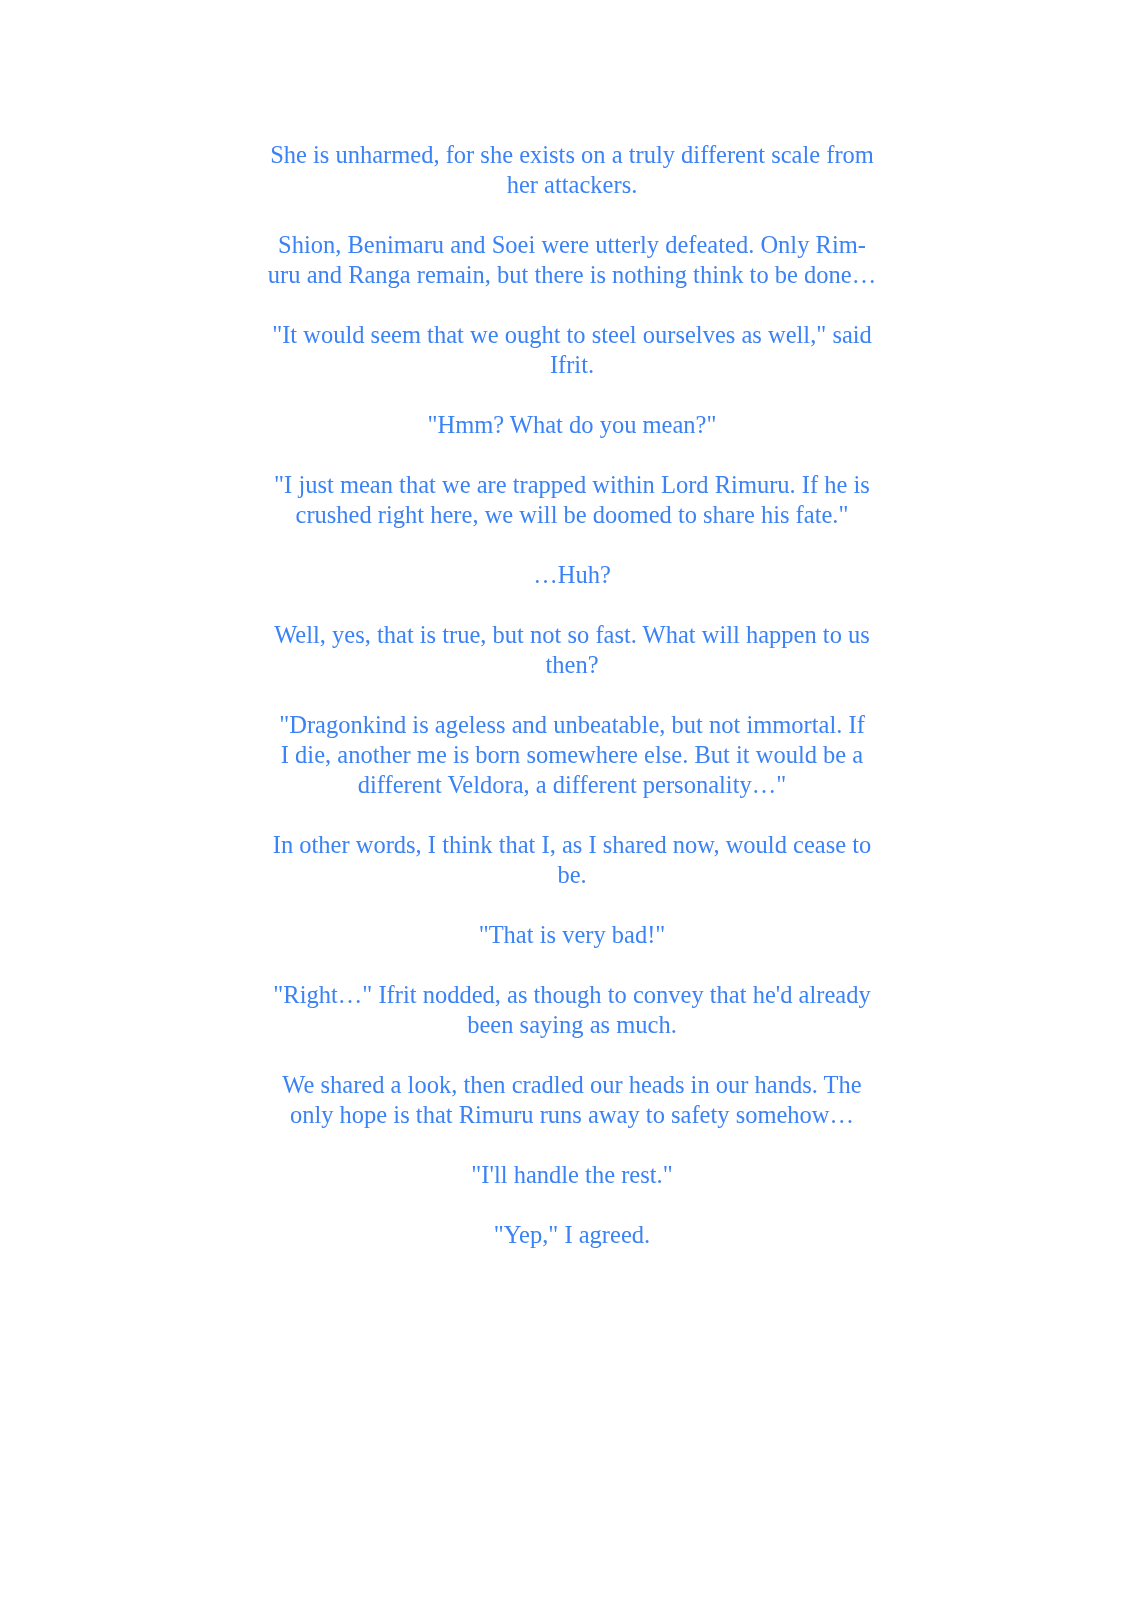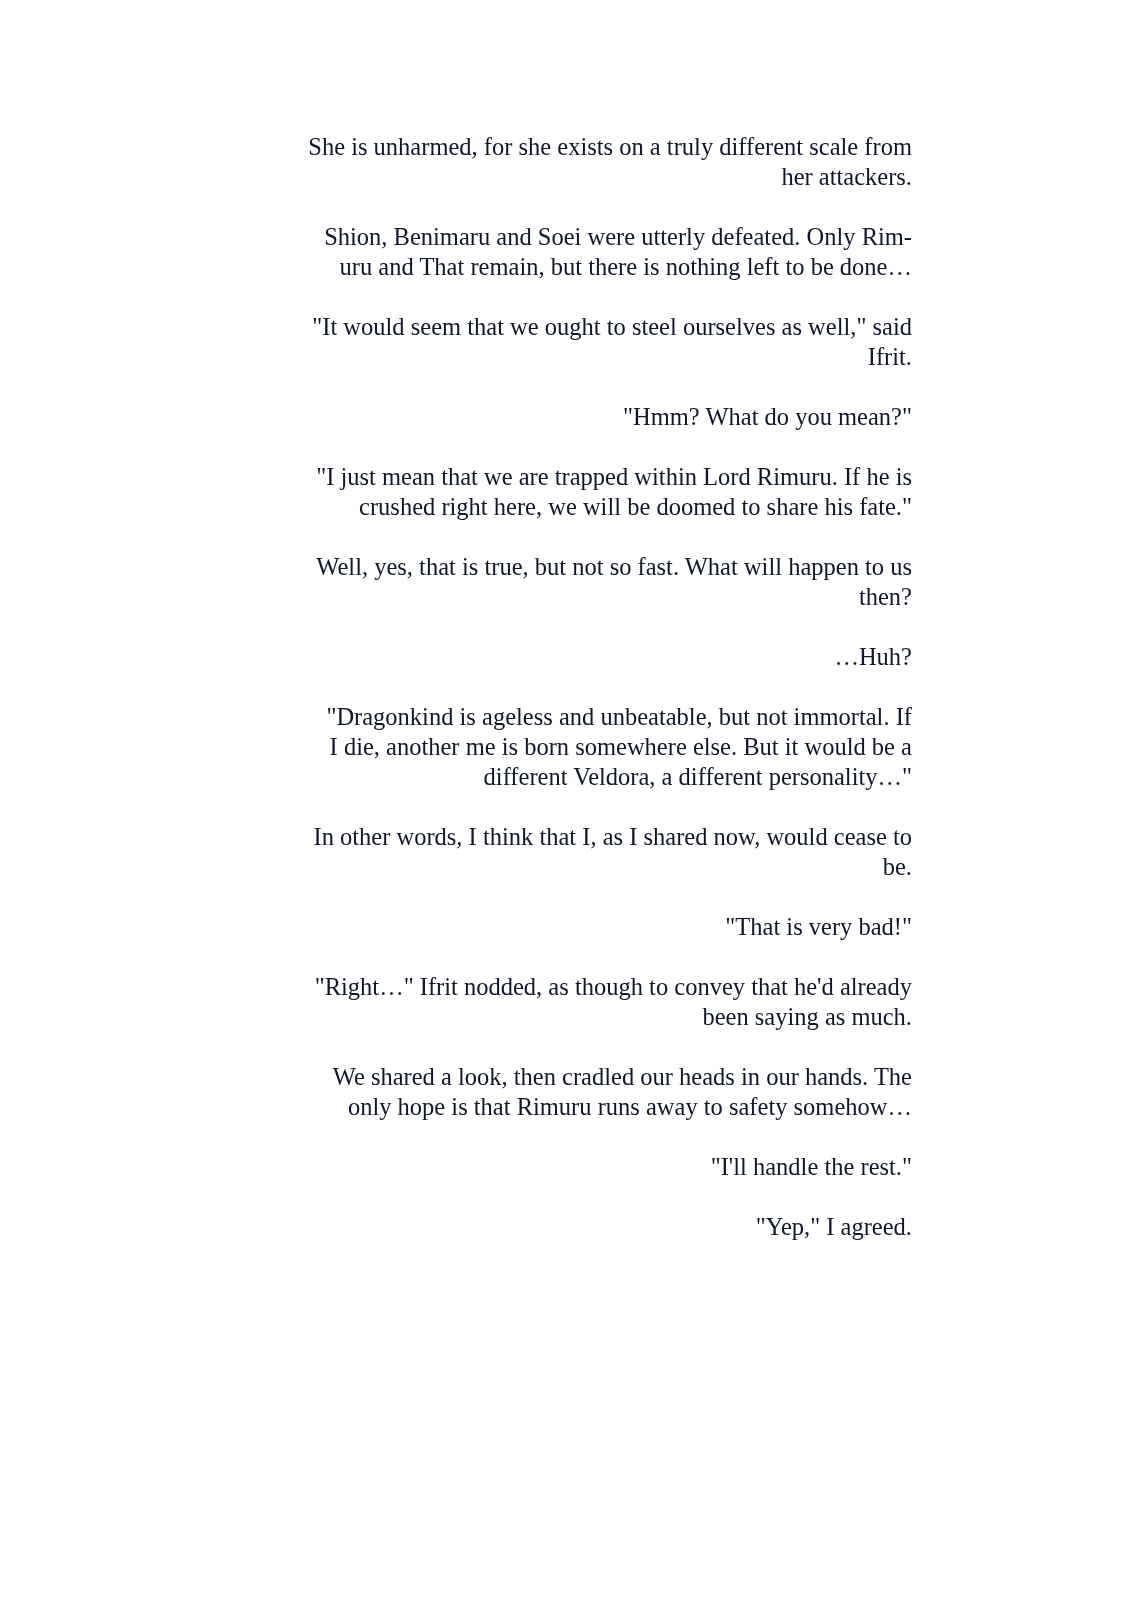--- a/index.html
+++ b/index.html
@@ -10,50 +10,50 @@
   .page {
     position: relative;
     width: 1124px;
     height: 1600px;
     background: #ffffff;
     overflow: hidden;
   }
   .text-column {
     position: absolute;
     left: 232px;
-    top: 132px;
+    top: 140px;
     width: 680px;
-    color: #0f172a;
+    color: #3b82f6;
     font-family: "Liberation Serif", "DejaVu Serif", serif;
     font-size: 24.5px;
     line-height: 30px;
-    text-align: right;
+    text-align: center;
   }
   .para {
     margin: 0 0 30px 0;
     white-space: pre;
   }
 </style>
 </head>
 <body>
 
 <div class="page">
   <div class="text-column">
       <p class="para">She is unharmed, for she exists on a truly different scale from
 her attackers.</p>
       <p class="para">Shion, Benimaru and Soei were utterly defeated. Only Rim-
-uru and That remain, but there is nothing left to be done…</p>
+uru and Ranga remain, but there is nothing think to be done…</p>
       <p class="para">"It would seem that we ought to steel ourselves as well," said
 Ifrit.</p>
       <p class="para">"Hmm? What do you mean?"</p>
       <p class="para">"I just mean that we are trapped within Lord Rimuru. If he is
 crushed right here, we will be doomed to share his fate."</p>
+      <p class="para">…Huh?</p>
       <p class="para">Well, yes, that is true, but not so fast. What will happen to us
 then?</p>
-      <p class="para">…Huh?</p>
       <p class="para">"Dragonkind is ageless and unbeatable, but not immortal. If
 I die, another me is born somewhere else. But it would be a
 different Veldora, a different personality…"</p>
       <p class="para">In other words, I think that I, as I shared now, would cease to
 be.</p>
       <p class="para">"That is very bad!"</p>
       <p class="para">"Right…" Ifrit nodded, as though to convey that he'd already
 been saying as much.</p>
       <p class="para">We shared a look, then cradled our heads in our hands. The
 only hope is that Rimuru runs away to safety somehow…</p>

